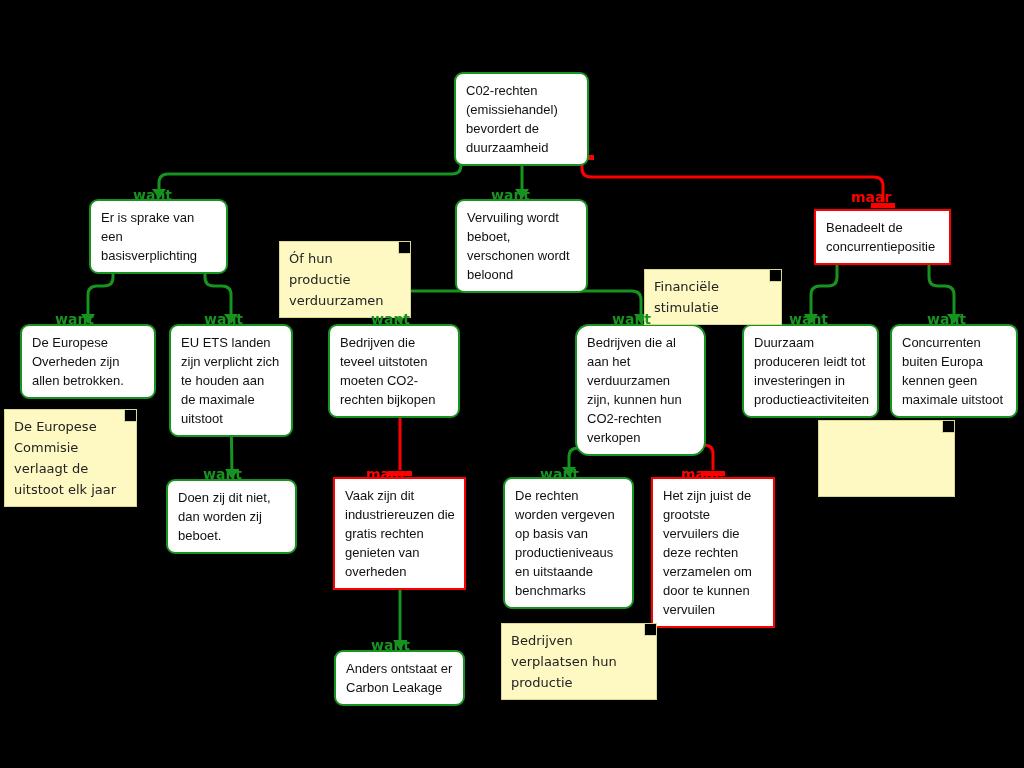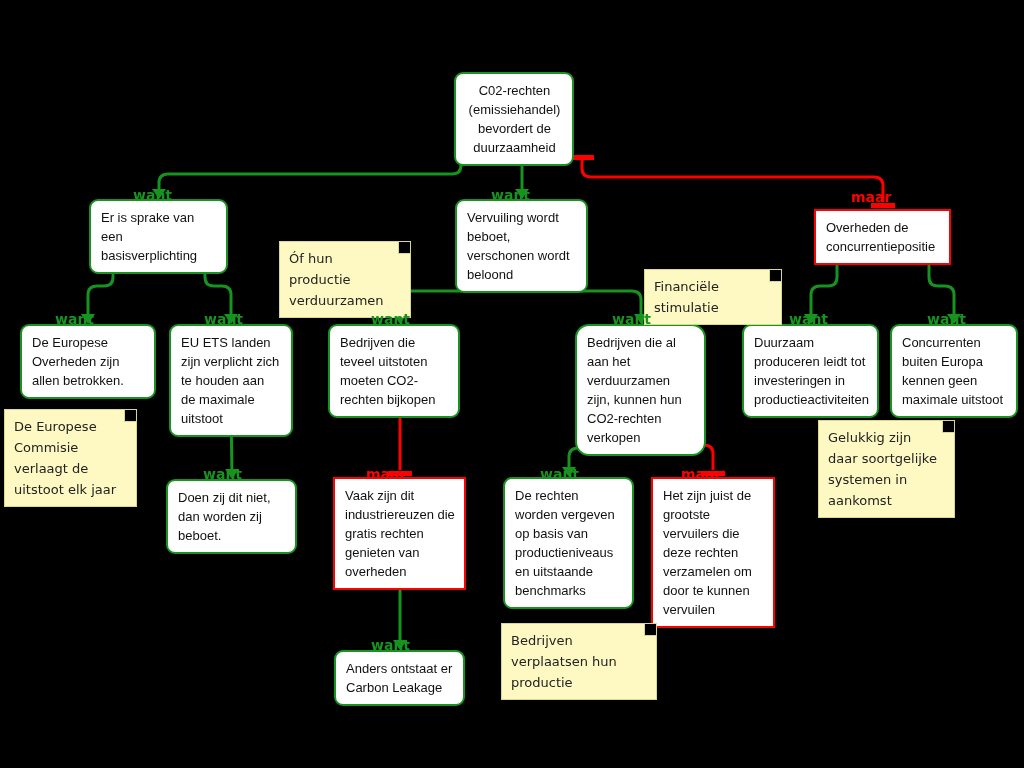--- a/index.html
+++ b/index.html
@@ -137,24 +137,24 @@
         <path d="M 687 425 L 687 436 Q 687 445 696 445 L 704 445 Q 713 445 713 454 L 713 470" fill="none" stroke="#ff0000" stroke-width="3" stroke-linecap="butt"></path>
         <rect x="675" y="424" width="24" height="5" fill="#ff0000"></rect>
         <rect x="701" y="471" width="24" height="5" fill="#ff0000"></rect>
       </g>
       <g>
         <path d="M 400 575 L 400 648" fill="none" stroke="#17931f" stroke-width="3" stroke-linecap="butt"></path>
         <polygon points="393,640 407,640 400,650" fill="#17931f"></polygon>
       </g>
     </svg>
   <div id="node-layer">
-      <div class="node support" style="left: 454px; top: 72px; width: 120px; min-height: 82px; text-align: center;">C02-rechten (emissiehandel) bevordert de duurzaamheid</div>
+      <div class="node support" style="left: 454px; top: 72px; width: 135px; min-height: 82px;">C02-rechten (emissiehandel) bevordert de duurzaamheid</div>
       <div class="node support" style="left: 89px; top: 199px; width: 139px; min-height: 55px;">Er is sprake van een basisverplichting</div>
       <div class="node support" style="left: 455px; top: 199px; width: 133px; min-height: 64px;">Vervuiling wordt beboet, verschonen wordt beloond</div>
-      <div class="node objection" style="left: 814px; top: 209px; width: 137px; min-height: 45px;">Overheden de concurrentiepositie</div>
+      <div class="node objection" style="left: 814px; top: 209px; width: 137px; min-height: 45px;">Benadeelt de concurrentiepositie</div>
       <div class="node support" style="left: 20px; top: 324px; width: 136px; min-height: 62px;">De Europese Overheden zijn allen betrokken.</div>
       <div class="node support" style="left: 169px; top: 324px; width: 124px; min-height: 80px;">EU ETS landen zijn verplicht zich te houden aan de maximale uitstoot</div>
       <div class="node support" style="left: 328px; top: 324px; width: 132px; min-height: 80px;">Bedrijven die teveel uitstoten moeten CO2-rechten bijkopen</div>
       <div class="node support" style="left: 575px; top: 324px; width: 131px; min-height: 99px; border-radius: 14px;">Bedrijven die al aan het verduurzamen zijn, kunnen hun CO2-rechten verkopen</div>
       <div class="node support" style="left: 742px; top: 324px; width: 137px; min-height: 80px;">Duurzaam produceren leidt tot investeringen in productieactiviteiten</div>
       <div class="node support" style="left: 890px; top: 324px; width: 128px; min-height: 80px;">Concurrenten buiten Europa kennen geen maximale uitstoot</div>
       <div class="node support" style="left: 166px; top: 479px; width: 131px; min-height: 56px;">Doen zij dit niet, dan worden zij beboet.</div>
       <div class="node objection" style="left: 333px; top: 477px; width: 133px; min-height: 96px;">Vaak zijn dit industriereuzen die gratis rechten genieten van overheden</div>
       <div class="node support" style="left: 503px; top: 477px; width: 131px; min-height: 114px;">De rechten worden vergeven op basis van productieniveaus en uitstaande benchmarks</div>
       <div class="node objection" style="left: 651px; top: 477px; width: 124px; min-height: 114px;">Het zijn juist de grootste vervuilers die deze rechten verzamelen om door te kunnen vervuilen</div>
@@ -173,16 +173,16 @@
       <span class="linklabel support" style="left: 203px; top: 469px;">want</span>
       <span class="linklabel objection" style="left: 366px; top: 469px;">maar</span>
       <span class="linklabel support" style="left: 540px; top: 469px;">want</span>
       <span class="linklabel objection" style="left: 681px; top: 469px;">maar</span>
       <span class="linklabel support" style="left: 371px; top: 640px;">want</span>
     </div>
   <div id="note-layer">
       <div class="note" style="left: 279px; top: 241px; width: 132px; min-height: 47px;"><span>Óf hun productie verduurzamen</span><span class="fold"></span></div>
       <div class="note" style="left: 4px; top: 409px; width: 133px; min-height: 77px;"><span>De Europese Commisie verlaagt de uitstoot elk jaar</span><span class="fold"></span></div>
       <div class="note" style="left: 644px; top: 269px; width: 138px; min-height: 47px;"><span>Financiële stimulatie</span><span class="fold"></span></div>
-      <div class="note" style="left: 818px; top: 420px; width: 137px; min-height: 77px;"><span>Gelukkig zijn daar soortgelijke systemen in aankomst</span><span class="fold"></span></div>
+      <div class="note" style="left: 818px; top: 420px; width: 137px; min-height: 77px;"><span class="fold"></span></div>
       <div class="note" style="left: 501px; top: 623px; width: 156px; min-height: 60px;"><span>Bedrijven verplaatsen hun productie</span><span class="fold"></span></div>
     </div>
 </div>
 
 </body></html>

